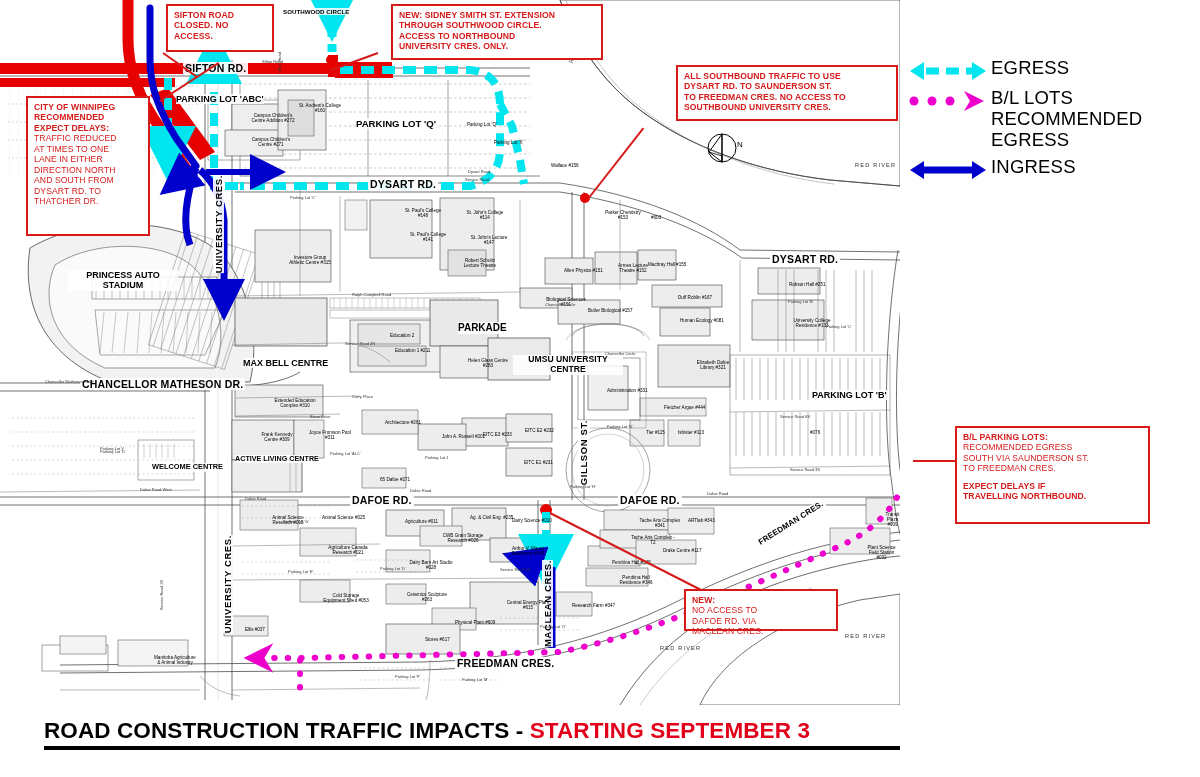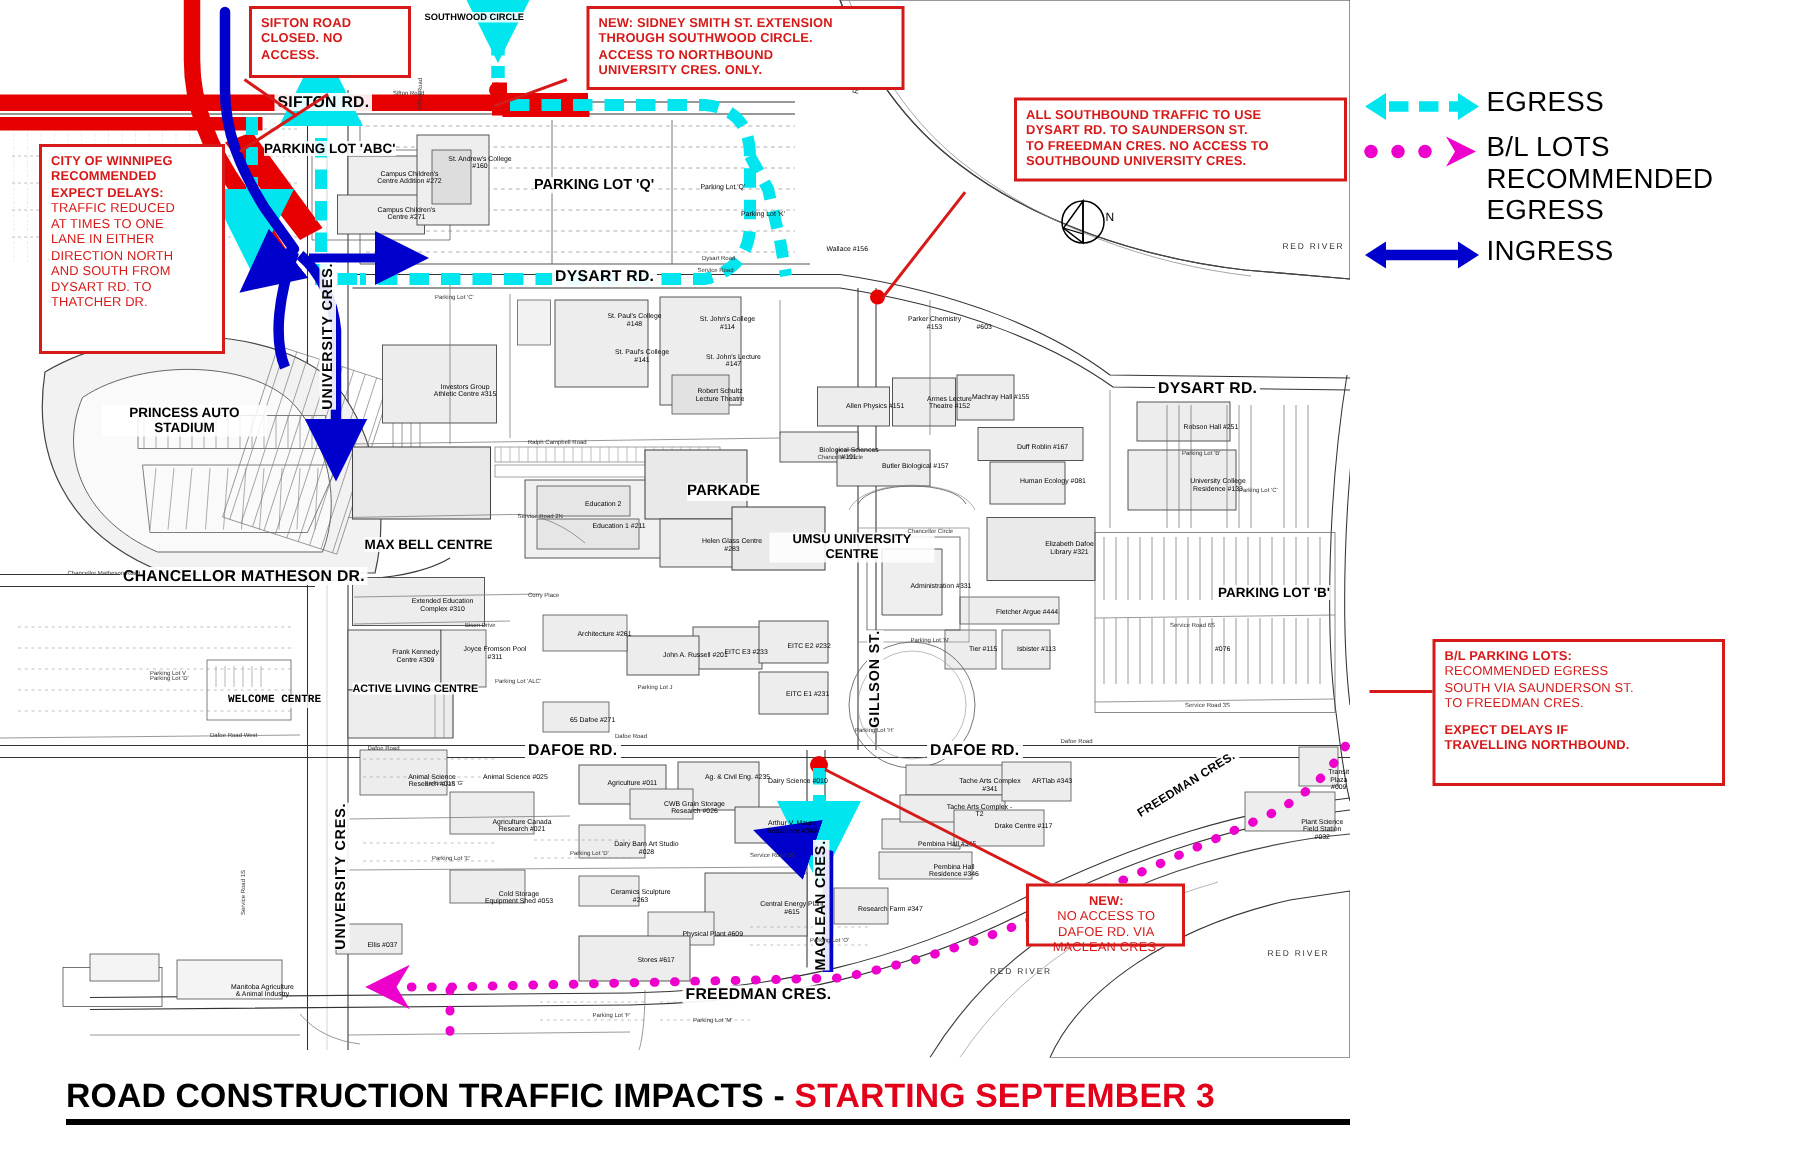--- a/index.html
+++ b/index.html
@@ -584,21 +584,21 @@
         <div class="maplabel street-v" style="left: 542px; top: 560px;">MACLEAN CRES.</div>
         <div class="maplabel street" style="left: 755px; top: 540px;;transform:rotate(-32deg);transform-origin:0 0;font-size:8px;">FREEDMAN CRES.</div>
         <div class="maplabel big-bldg" style="left: 283px; top: 8px;;font-size:6.2px;max-width:110px;white-space:normal;">SOUTHWOOD CIRCLE</div>
         <div class="maplabel big-bldg" style="left: 176px; top: 94px;;font-size:9px;max-width:110px;white-space:normal;">PARKING LOT 'ABC'</div>
         <div class="maplabel big-bldg" style="left: 356px; top: 118px;;font-size:9.6px;max-width:110px;white-space:normal;">PARKING LOT 'Q'</div>
         <div class="maplabel big-bldg" style="left: 68px; top: 270px;;font-size:9px;max-width:110px;white-space:normal;">PRINCESS AUTO STADIUM</div>
         <div class="maplabel big-bldg" style="left: 243px; top: 318px;;font-size:9px;max-width:110px;white-space:normal;margin-top:40px;">MAX BELL CENTRE</div>
         <div class="maplabel big-bldg" style="left: 458px; top: 322px;;font-size:10px;max-width:110px;white-space:normal;">PARKADE</div>
         <div class="maplabel big-bldg" style="left: 513px; top: 355px;;font-size:8.6px;max-width:110px;white-space:normal;">UMSU UNIVERSITY CENTRE</div>
         <div class="maplabel big-bldg" style="left: 812px; top: 390px;;font-size:9px;max-width:110px;white-space:normal;">PARKING LOT 'B'</div>
-        <div class="maplabel big-bldg" style="left: 152px; top: 463px;;font-size:7.4px;max-width:110px;white-space:normal;font-family:Liberation Mono, monospace;">WELCOME CENTRE</div>
+        <div class="maplabel big-bldg" style="left: 152px; top: 463px;;font-size:7.4px;max-width:110px;white-space:normal;">WELCOME CENTRE</div>
         <div class="maplabel big-bldg" style="left: 235px; top: 455px;;font-size:7.2px;max-width:110px;white-space:normal;">ACTIVE LIVING CENTRE</div>
         <div class="maplabel small" style="left: 250px; top: 113px;;max-width:46px;white-space:normal;">Campus Children's Centre Addition #272</div>
         <div class="maplabel small" style="left: 248px; top: 137px;;max-width:46px;white-space:normal;">Campus Children's Centre #271</div>
         <div class="maplabel small" style="left: 297px; top: 103px;;max-width:46px;white-space:normal;">St. Andrew's College #160</div>
         <div class="maplabel small" style="left: 467px; top: 122px;;max-width:46px;white-space:normal;">Parking Lot 'Q'</div>
         <div class="maplabel small" style="left: 494px; top: 140px;;max-width:46px;white-space:normal;">Parking Lot 'K'</div>
         <div class="maplabel small" style="left: 551px; top: 163px;;max-width:46px;white-space:normal;">Wallace #156</div>
         <div class="maplabel small" style="left: 600px; top: 210px;;max-width:46px;white-space:normal;">Parker Chemistry #153</div>
         <div class="maplabel small" style="left: 651px; top: 215px;;max-width:46px;white-space:normal;">#603</div>
         <div class="maplabel small" style="left: 400px; top: 208px;;max-width:46px;white-space:normal;">St. Paul's College #148</div>
@@ -744,21 +744,21 @@
   <div class="callout" id="co-bl" style="left:955px; top:426px; width:195px; height:98px;">
     <span class="ln bold">B/L PARKING LOTS:</span>
     <span class="ln">RECOMMENDED EGRESS</span>
     <span class="ln">SOUTH VIA SAUNDERSON ST.</span>
     <span class="ln">TO FREEDMAN CRES.</span>
     <span class="gap"></span>
     <span class="ln bold">EXPECT DELAYS IF</span>
     <span class="ln bold">TRAVELLING NORTHBOUND.</span>
   </div>
 
-  <div class="callout" id="co-dafoe" style="left:684px; top:589px; width:106px; height:42px; text-align:center;">
+  <div class="callout" id="co-dafoe" style="left:684px; top:589px; width:154px; height:42px; text-align:left;">
     <span class="ln"><b>NEW:</b><span> NO ACCESS TO</span></span>
     <span class="ln">DAFOE RD. VIA</span>
     <span class="ln">MACLEAN CRES.</span>
   </div>
 
   <div id="legend">
 
 
     <div class="legend-row">
       <div class="legend-sym">

